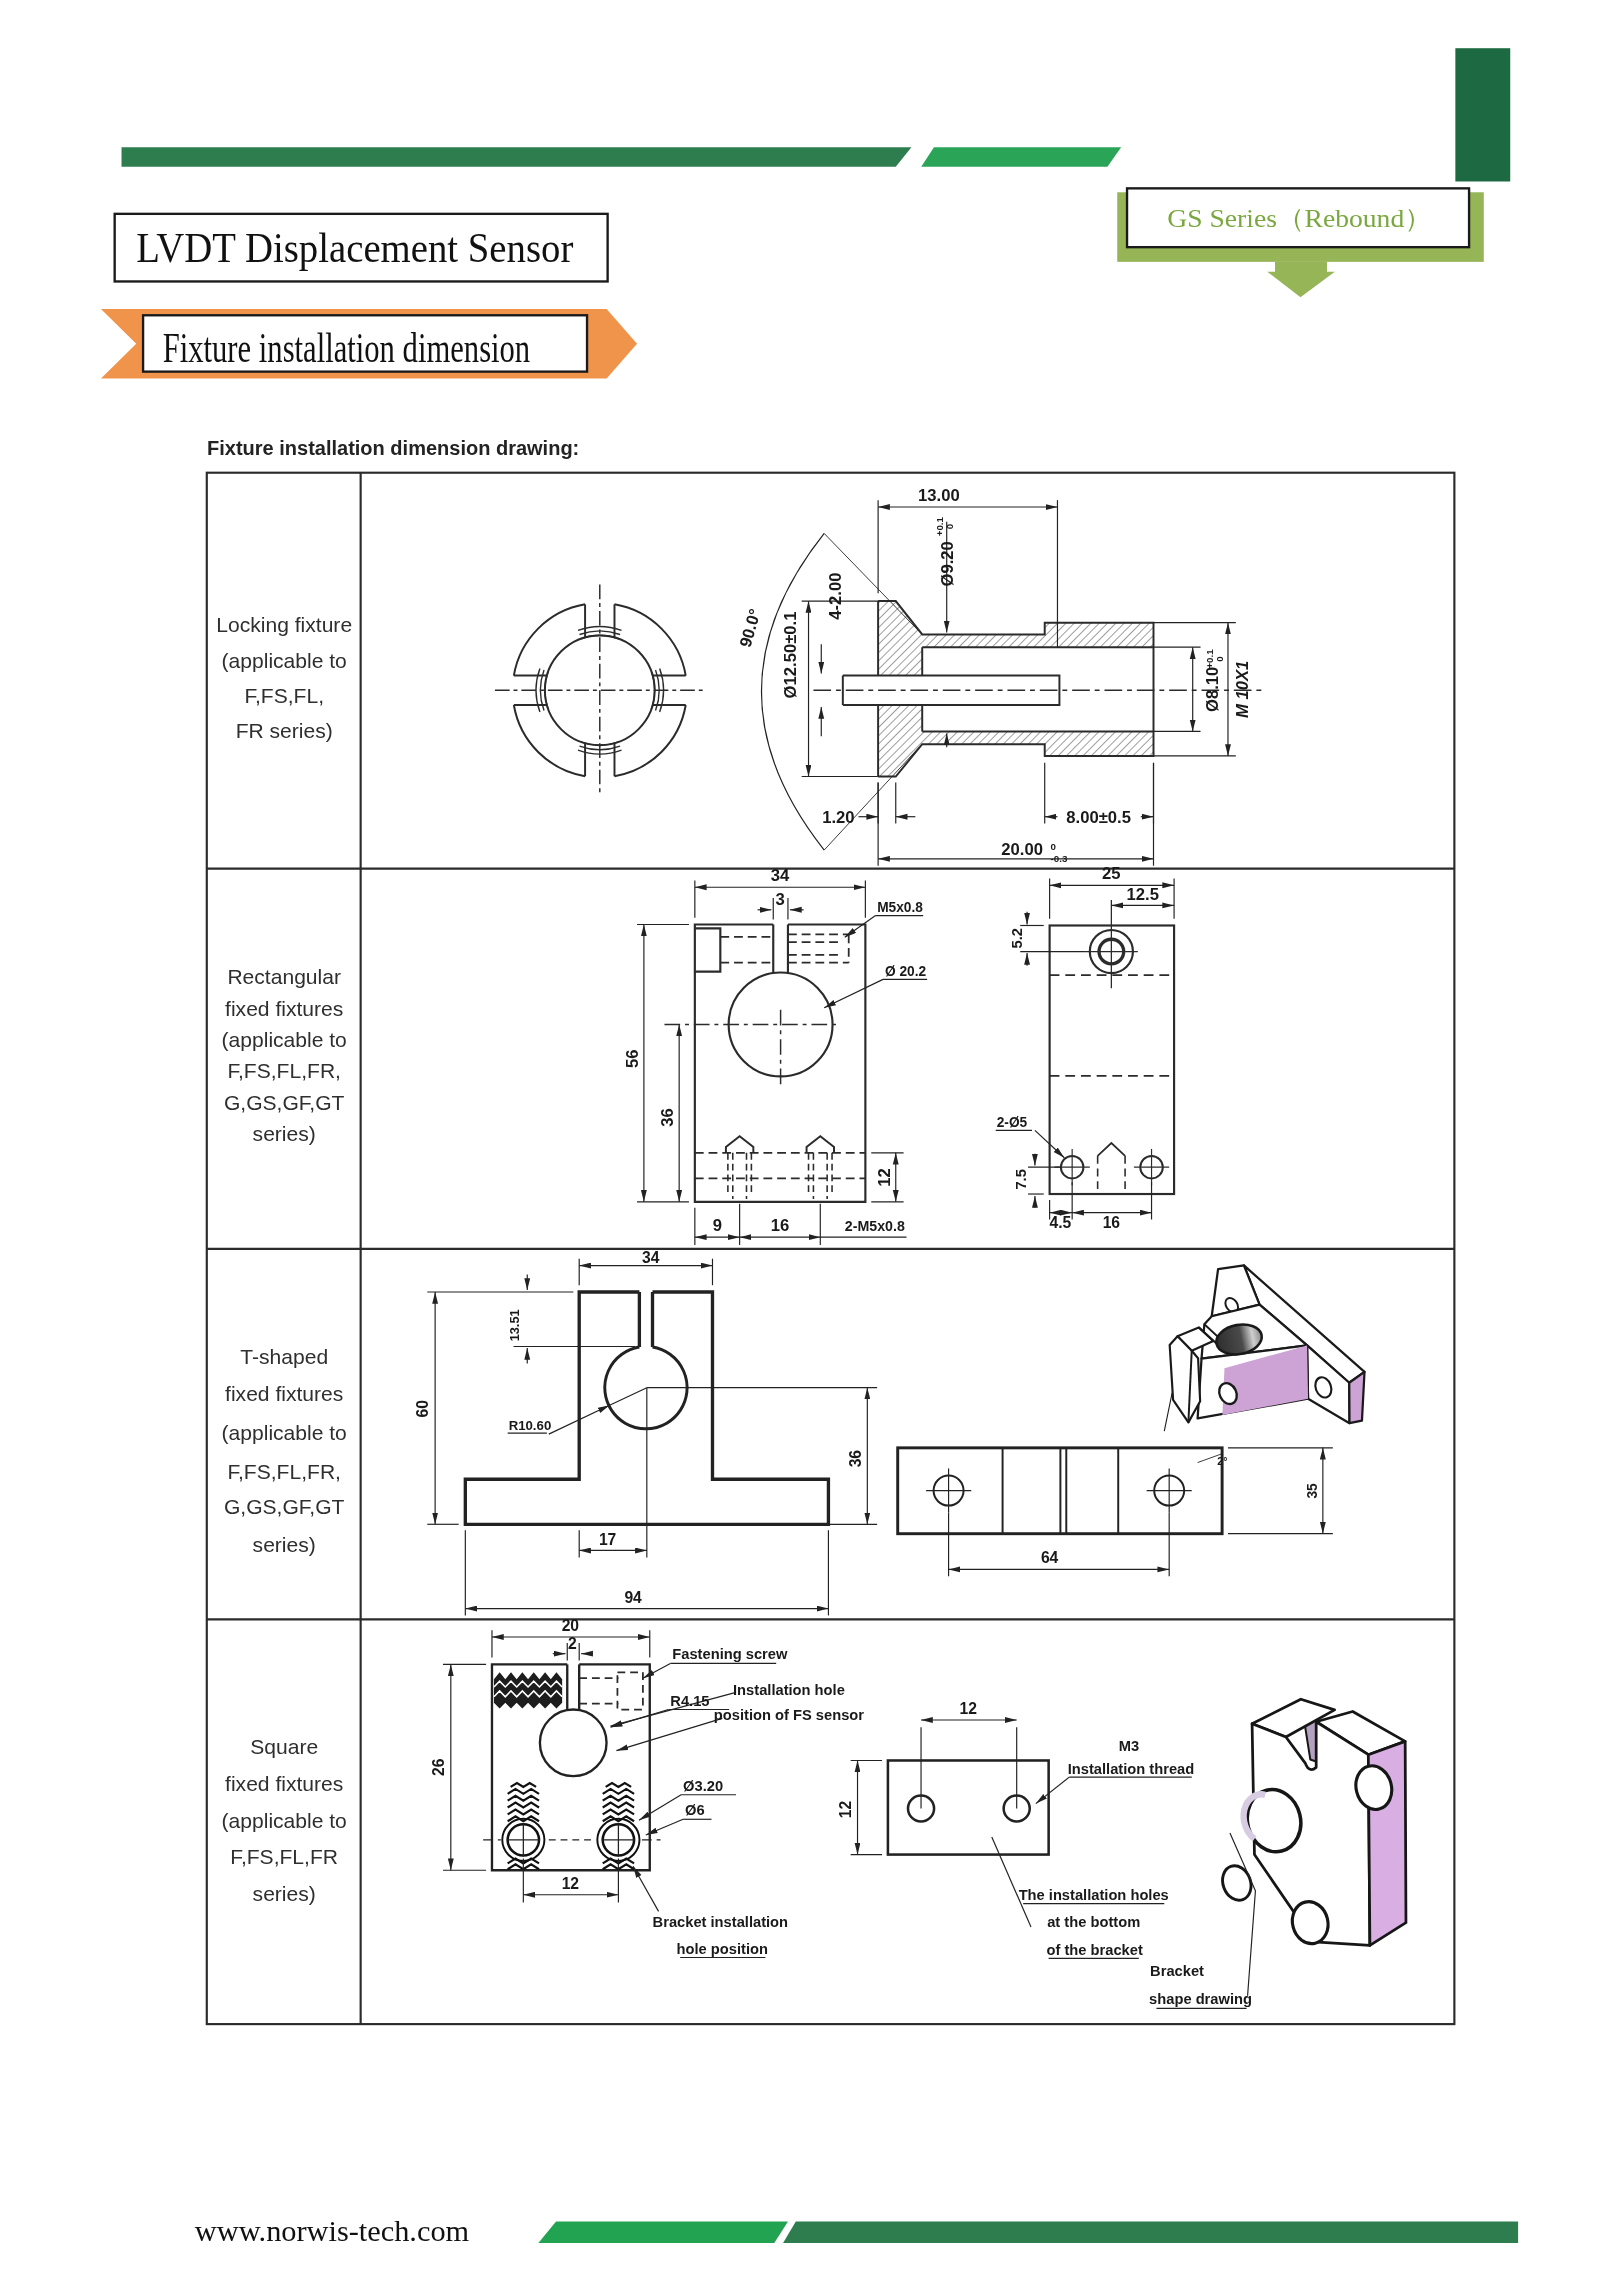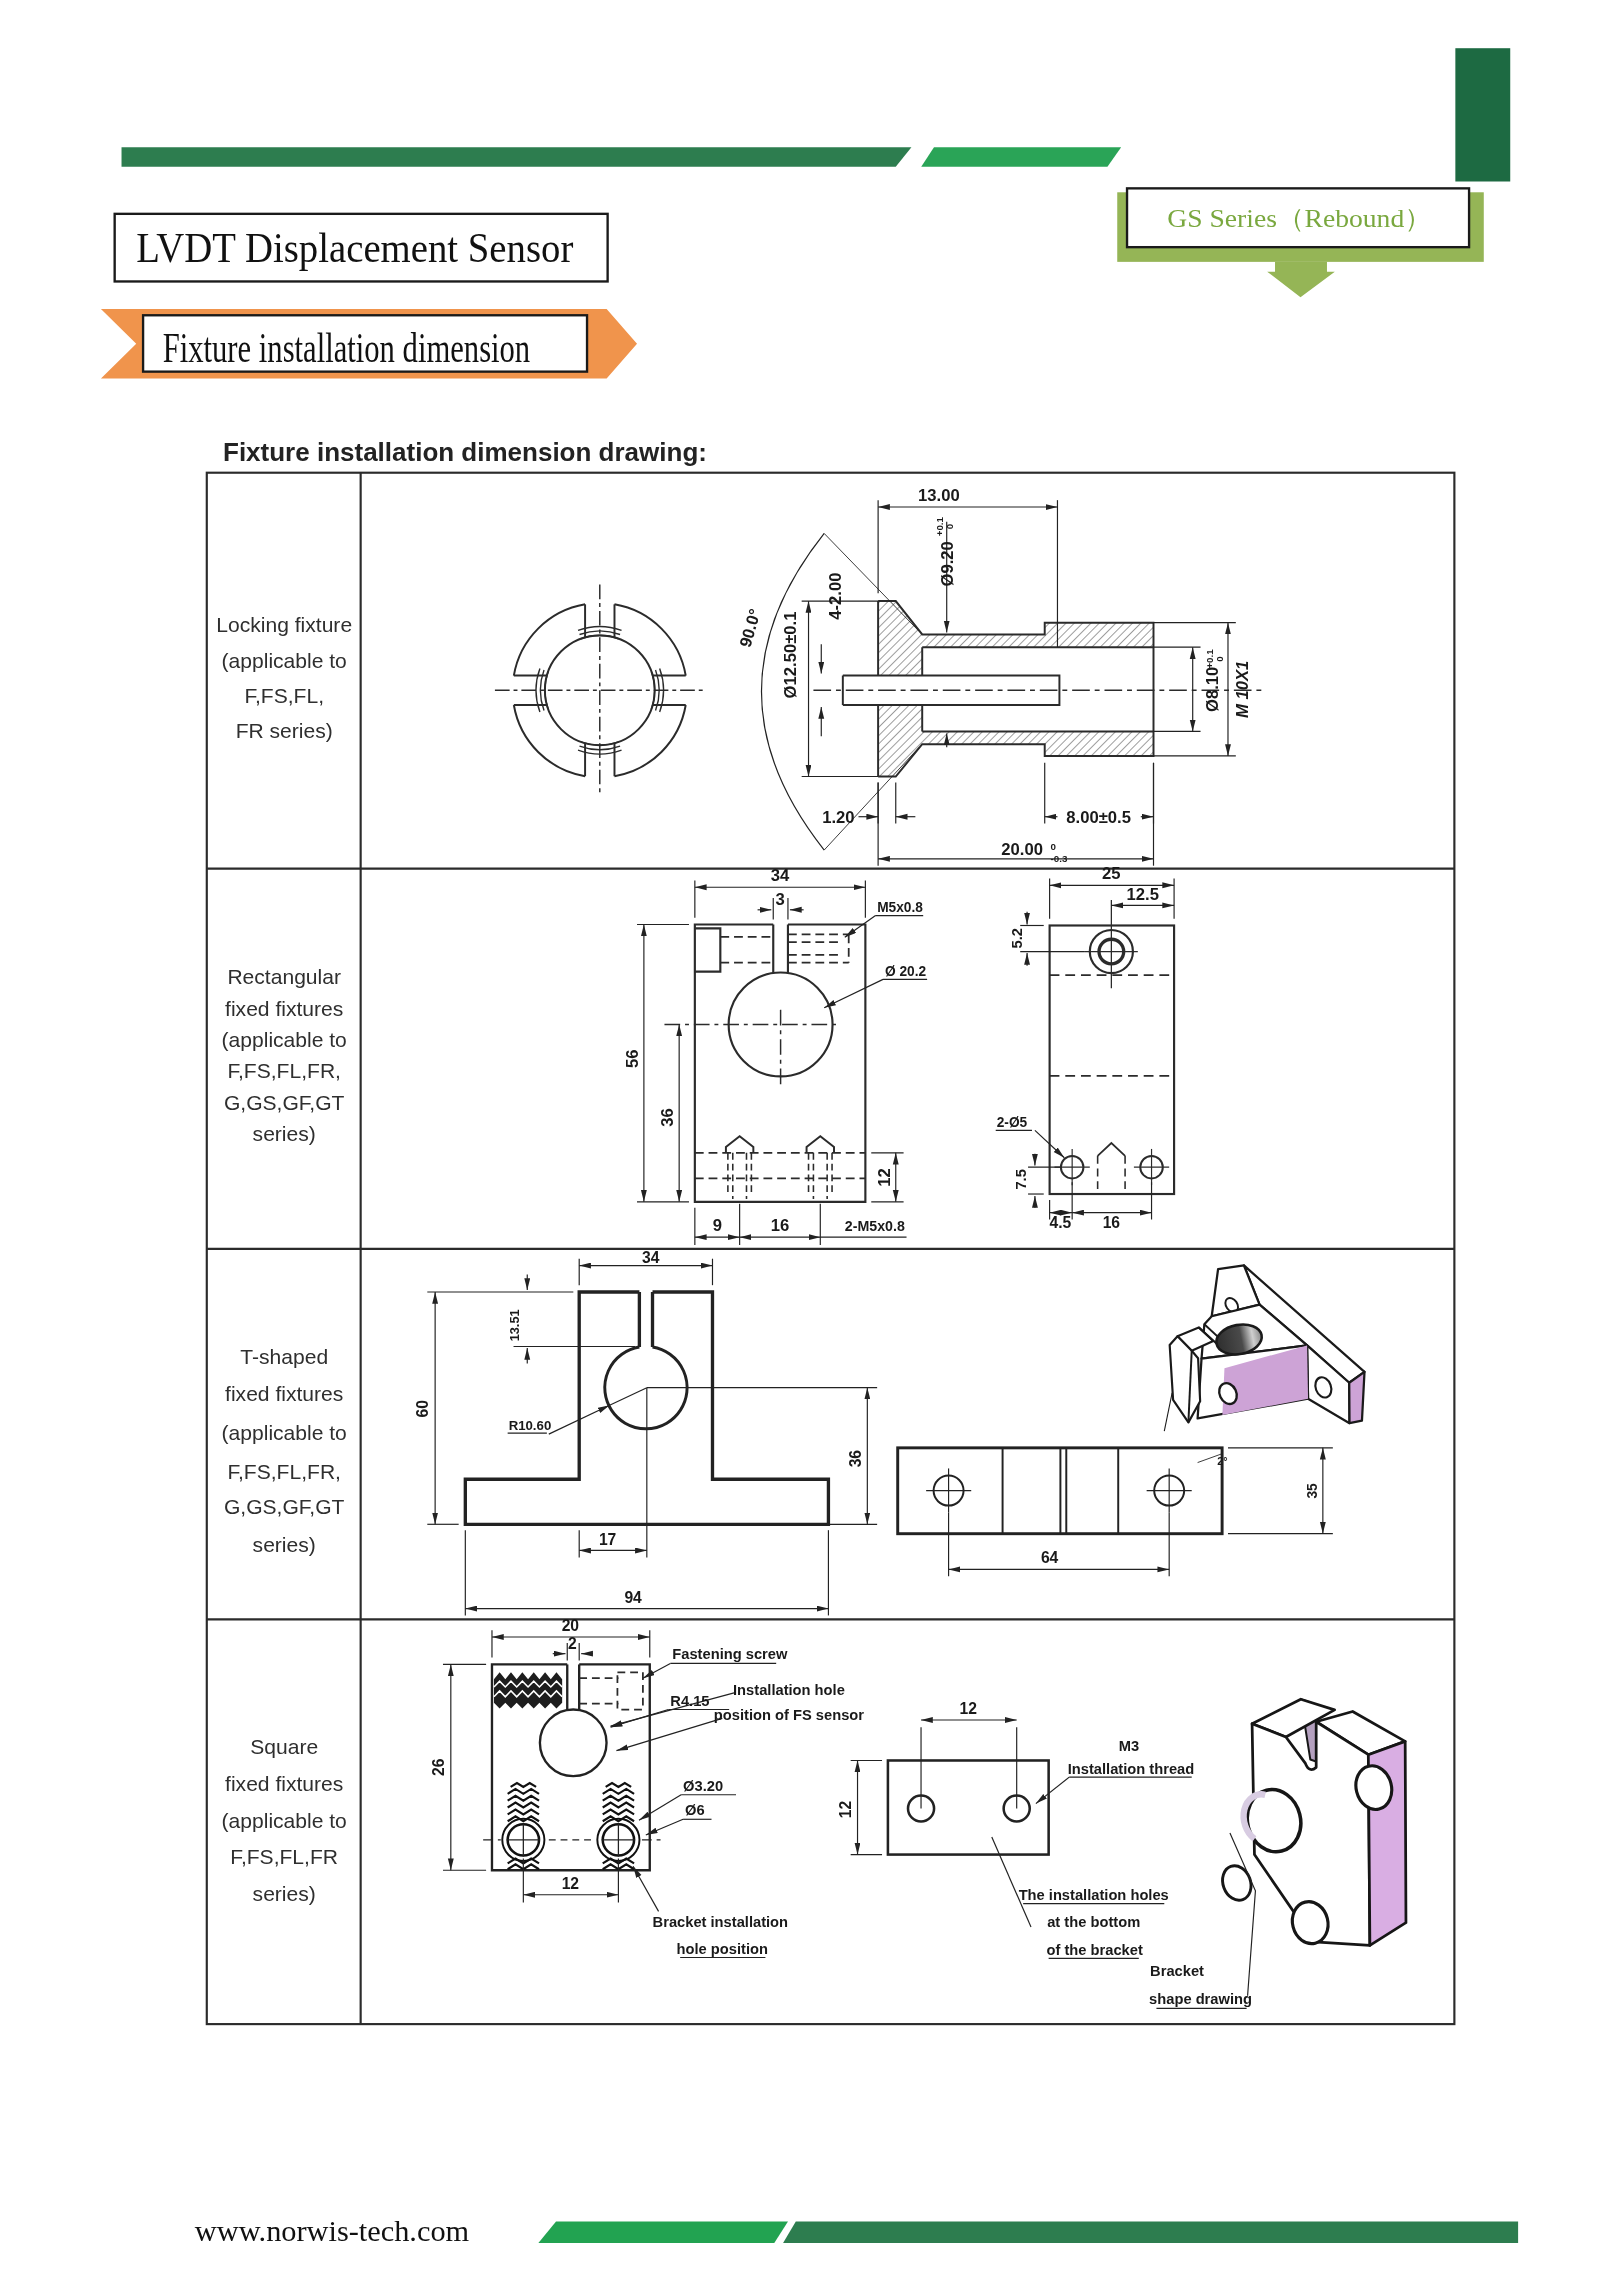--- a/index.html
+++ b/index.html
@@ -21,21 +21,21 @@
   <polygon points="1301,267 1354,267 1354,277 1362,277 1327,303 1293,277 1301,277" fill="#95b556"></polygon>
 
   <rect x="117" y="218" width="503" height="69" fill="#fff" stroke="#1a1a1a" stroke-width="2.4"></rect>
   <text x="139" y="267" font-size="42" textLength="446" lengthAdjust="spacingAndGlyphs" fill="#111" font-family="'Liberation Serif',serif">LVDT Displacement Sensor</text>
 
   <polygon points="103,315 619,315 650,350.5 619,386 103,386 139,350.5" fill="#f0944c"></polygon>
   <rect x="146" y="321.5" width="453" height="57.5" fill="#fff" stroke="#1a1a1a" stroke-width="2.4"></rect>
   <text x="166" y="369" font-size="42" textLength="375" lengthAdjust="spacingAndGlyphs" fill="#111" font-family="'Liberation Serif',serif">Fixture installation dimension</text>
 </svg>
 
-<div class="abs" style="left:207px;top:437px;font-size:26px;font-weight:bold;color:#232323;margin-left:16px;">Fixture installation dimension drawing<span style="font-weight:bold">:</span></div>
+<div class="abs" style="left:207px;top:437px;font-size:20px;font-weight:bold;color:#232323;">Fixture installation dimension drawing<span style="font-weight:bold">:</span></div>
 
 <svg class="abs" style="left:0;top:0" width="1620" height="2292" font-family="Liberation Sans, sans-serif" viewBox="0 0 1653 2338">
   <g stroke="#2b2b2b" stroke-width="2.2" fill="none">
     <rect x="211" y="482" width="1273" height="1583"></rect>
     <line x1="368" y1="482" x2="368" y2="2065"></line>
     <line x1="211" y1="886" x2="1484" y2="886"></line>
     <line x1="211" y1="1274" x2="1484" y2="1274"></line>
     <line x1="211" y1="1652" x2="1484" y2="1652"></line>
   </g>
   <g font-size="21.5" fill="#2f2f2f" text-anchor="middle">

